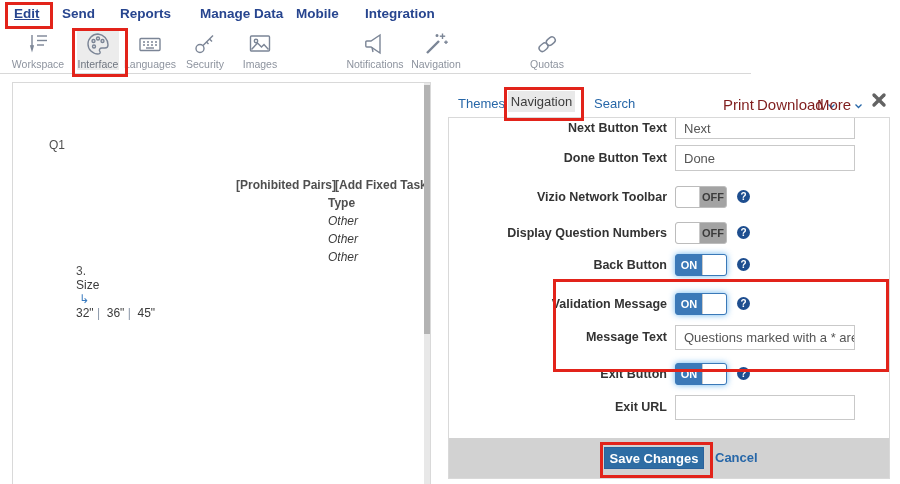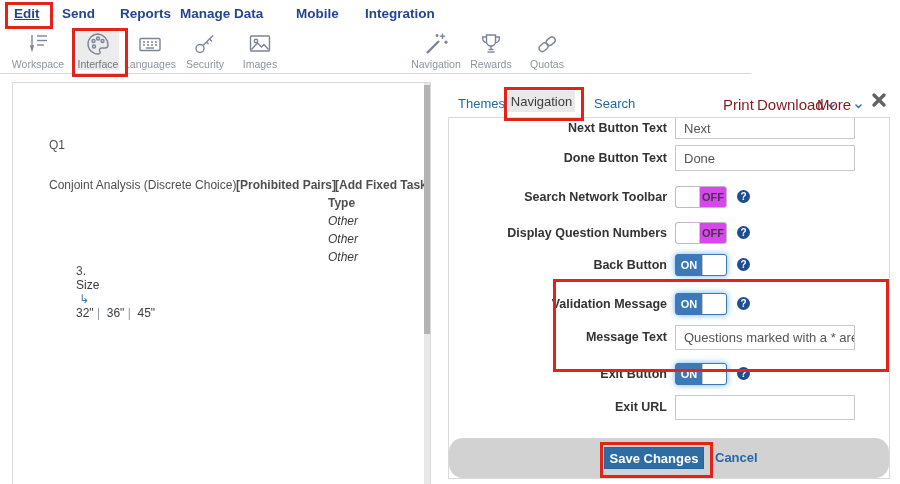--- a/index.html
+++ b/index.html
@@ -44,40 +44,40 @@
   .form-box{position:absolute;left:448px;top:117px;width:440px;height:360px;border:1px solid #d9d9d9;background:#fff;overflow:hidden;}
   .frow{position:absolute;left:0;width:440px;}
   .flabel{position:absolute;left:0;top:0;width:218px;text-align:right;font-size:12.5px;font-weight:700;color:#333;}
   .finput{position:absolute;left:226px;top:0;width:180px;height:24px;border:1px solid #c9c9c9;background:#fff;
           font-family:inherit;font-size:13px;color:#555;padding:0 0 0 8px;box-sizing:border-box;outline:none;}
   .toggle{position:absolute;left:226px;top:0;width:52px;height:22px;border-radius:3px;display:flex;cursor:pointer;
           font-size:11px;font-weight:700;box-sizing:border-box;}
   .toggle.on{background:#3b79b8;border:1px solid #3b79b8;box-shadow:0 0 6px rgba(82,168,236,.85);}
   .toggle.on .tstate{flex:1;color:#fff;text-align:center;line-height:20px;}
   .toggle.on .knob{width:23px;background:#fff;border-radius:0 2px 2px 0;border-left:1px solid #c9c9c9;}
-  .toggle.off{background:#d946ef;border:1px solid #bcbcbc;}
+  .toggle.off{background:#a3a3a3;border:1px solid #bcbcbc;}
   .toggle.off .knob{width:23px;background:#fff;border-right:1px solid #c9c9c9;border-radius:2px 0 0 2px;}
   .toggle.off .tstate{flex:1;color:#3c3c3c;text-align:center;line-height:20px;}
   .help{position:absolute;left:288px;width:13px;height:13px;border-radius:50%;background:#1e4e8f;color:#fff;
         font-size:10px;font-weight:700;text-align:center;line-height:13px;cursor:pointer;}
-  .form-footer{position:absolute;left:0;top:320px;width:440px;height:40px;background:#d2d2d2;border-radius:14px;}
+  .form-footer{position:absolute;left:0;top:320px;width:440px;height:40px;background:#d2d2d2;}
   .save-btn{position:absolute;left:155px;top:9px;width:100px;height:22px;background:#2e6da4;border:1px solid #2a629b;
             color:#fff;font-family:inherit;font-size:13px;font-weight:700;cursor:pointer;padding:0;}
   .cancel-link{position:absolute;left:266px;top:12px;font-size:13px;font-weight:700;color:#2767a8;cursor:pointer;}
 </style>
 </head>
 <body>
 
 <div class="screen">
 
   <div>
     <span class="navitem current" style="left:14px">Edit</span>
     <span class="navitem" style="left:62px">Send</span>
     <span class="navitem" style="left:120px">Reports</span>
-    <span class="navitem" style="left:180px">Manage Data</span>
+    <span class="navitem" style="left:200px">Manage Data</span>
     <span class="navitem" style="left:296px">Mobile</span>
     <span class="navitem" style="left:365px">Integration</span>
   </div>
 
   <div class="toolbar">
     <div class="tool-active-bg"></div>
 
     <div class="tool" style="left:-7px">
       <svg width="26" height="26" viewBox="0 0 26 26" fill="none" stroke="#7b8596" stroke-width="1.4">
         <line x1="7" y1="4" x2="7" y2="15"></line>
@@ -129,60 +129,55 @@
     <div class="tool" style="left:215px">
       <svg width="26" height="26" viewBox="0 0 26 26" fill="none" stroke="#7b8596" stroke-width="1.4">
         <rect x="3.5" y="5" width="19" height="15" rx="1"></rect>
           <circle cx="9" cy="10" r="1.7"></circle>
         <polyline points="4.5,18.5 10.5,12 14.5,16 17,13.5 21.5,18.5"></polyline>
       </svg>
       <span>Images</span>
     </div>
 
 
+    <div class="tool" style="left:330px">
+      <svg width="26" height="26" viewBox="0 0 26 26" fill="none" stroke="#7b8596" stroke-width="1.4">
+        <path d="M18 4 9 10H4.8a1 1 0 0 0-1 1v4a1 1 0 0 0 1 1H9l9 6V4z"></path>
+        <line x1="10" y1="16.5" x2="11" y2="21"></line>
+      </svg>
+      <span>Notifications</span>
+    </div>
 
     <div class="tool" style="left:391px">
       <svg width="26" height="26" viewBox="0 0 26 26" fill="none" stroke="#7b8596" stroke-width="1.4">
         <line x1="4" y1="22" x2="16" y2="10" stroke-width="2.4"></line>
         <line x1="19.5" y1="2.5" x2="19.5" y2="8"></line>
           <line x1="16.8" y1="5.2" x2="22.2" y2="5.2"></line>
         <line x1="23" y1="9.5" x2="23" y2="13"></line>
           <line x1="21.2" y1="11.2" x2="24.8" y2="11.2"></line>
         <circle cx="14" cy="4.5" r="0.8"></circle>
       </svg>
       <span>Navigation</span>
     </div>
 
-    <div class="tool" style="left:446px">
-      <svg width="26" height="26" viewBox="0 0 26 26" fill="none" stroke="#7b8596" stroke-width="1.4">
-        <path d="M8.5 4h9v6.5a4.5 4.5 0 0 1-9 0V4z"></path>
-        <path d="M8.5 6H4.7v1.6A4.2 4.2 0 0 0 8.9 11.8"></path>
-          <path d="M17.5 6h3.8v1.6a4.2 4.2 0 0 1-4.2 4.2"></path>
-        <line x1="13" y1="15" x2="13" y2="18.5"></line>
-          <line x1="9.5" y1="21" x2="16.5" y2="21"></line>
-          <line x1="10.5" y1="18.5" x2="15.5" y2="18.5"></line>
-      </svg>
-      <span>Rewards</span>
-    </div>
 
     <div class="tool" style="left:502px">
       <svg width="26" height="26" viewBox="0 0 26 26" fill="none" stroke="#7b8596" stroke-width="1.4">
         <g transform="rotate(-40 13 13)">
           <rect x="3.5" y="10" width="9.5" height="6.5" rx="3.2"></rect>
           <rect x="13" y="10" width="9.5" height="6.5" rx="3.2"></rect>
         </g>
       </svg>
       <span>Quotas</span>
     </div>
   </div>
 
   <div class="preview">
     <div class="ptext" style="left:36px;top:55px">Q1</div>
 
-    <div class="ptext" style="left:36px;top:95px">Conjoint Analysis (Discrete Choice)</div>
     <div class="ptext plink" style="left:223px;top:95px">[Prohibited Pairs]</div>
     <div class="ptext plink" style="left:322px;top:95px">[Add Fixed Tasks]</div>
 
     <div class="ptext pcolhead" style="left:315px;top:113px">Type</div>
 
     <div class="ptype" style="left:315px;top:131px">Other</div>
 
     <div class="ptype" style="left:315px;top:149px">Other</div>
 
     <div class="prow" style="left:43px;top:167px">
@@ -226,21 +221,21 @@
       <span class="flabel" style="line-height:26px">Next Button Text</span>
       <input class="finput" style="top: 2px; height: 22px;" value="Next">
     </div>
 
     <div class="frow" style="top:27px">
       <span class="flabel" style="line-height:26px">Done Button Text</span>
       <input class="finput" style="height: 26px;" value="Done">
     </div>
 
     <div class="frow" style="top:68px">
-      <span class="flabel" style="line-height:22px">Search Network Toolbar</span>
+      <span class="flabel" style="line-height:22px">Vizio Network Toolbar</span>
       <div class="toggle off">
         <div class="knob"></div>
         <div class="tstate">OFF</div>
       </div>
       <span class="help" style="top:4px">?</span>
     </div>
 
     <div class="frow" style="top:104px">
       <span class="flabel" style="line-height:22px">Display Question Numbers</span>
       <div class="toggle off">

